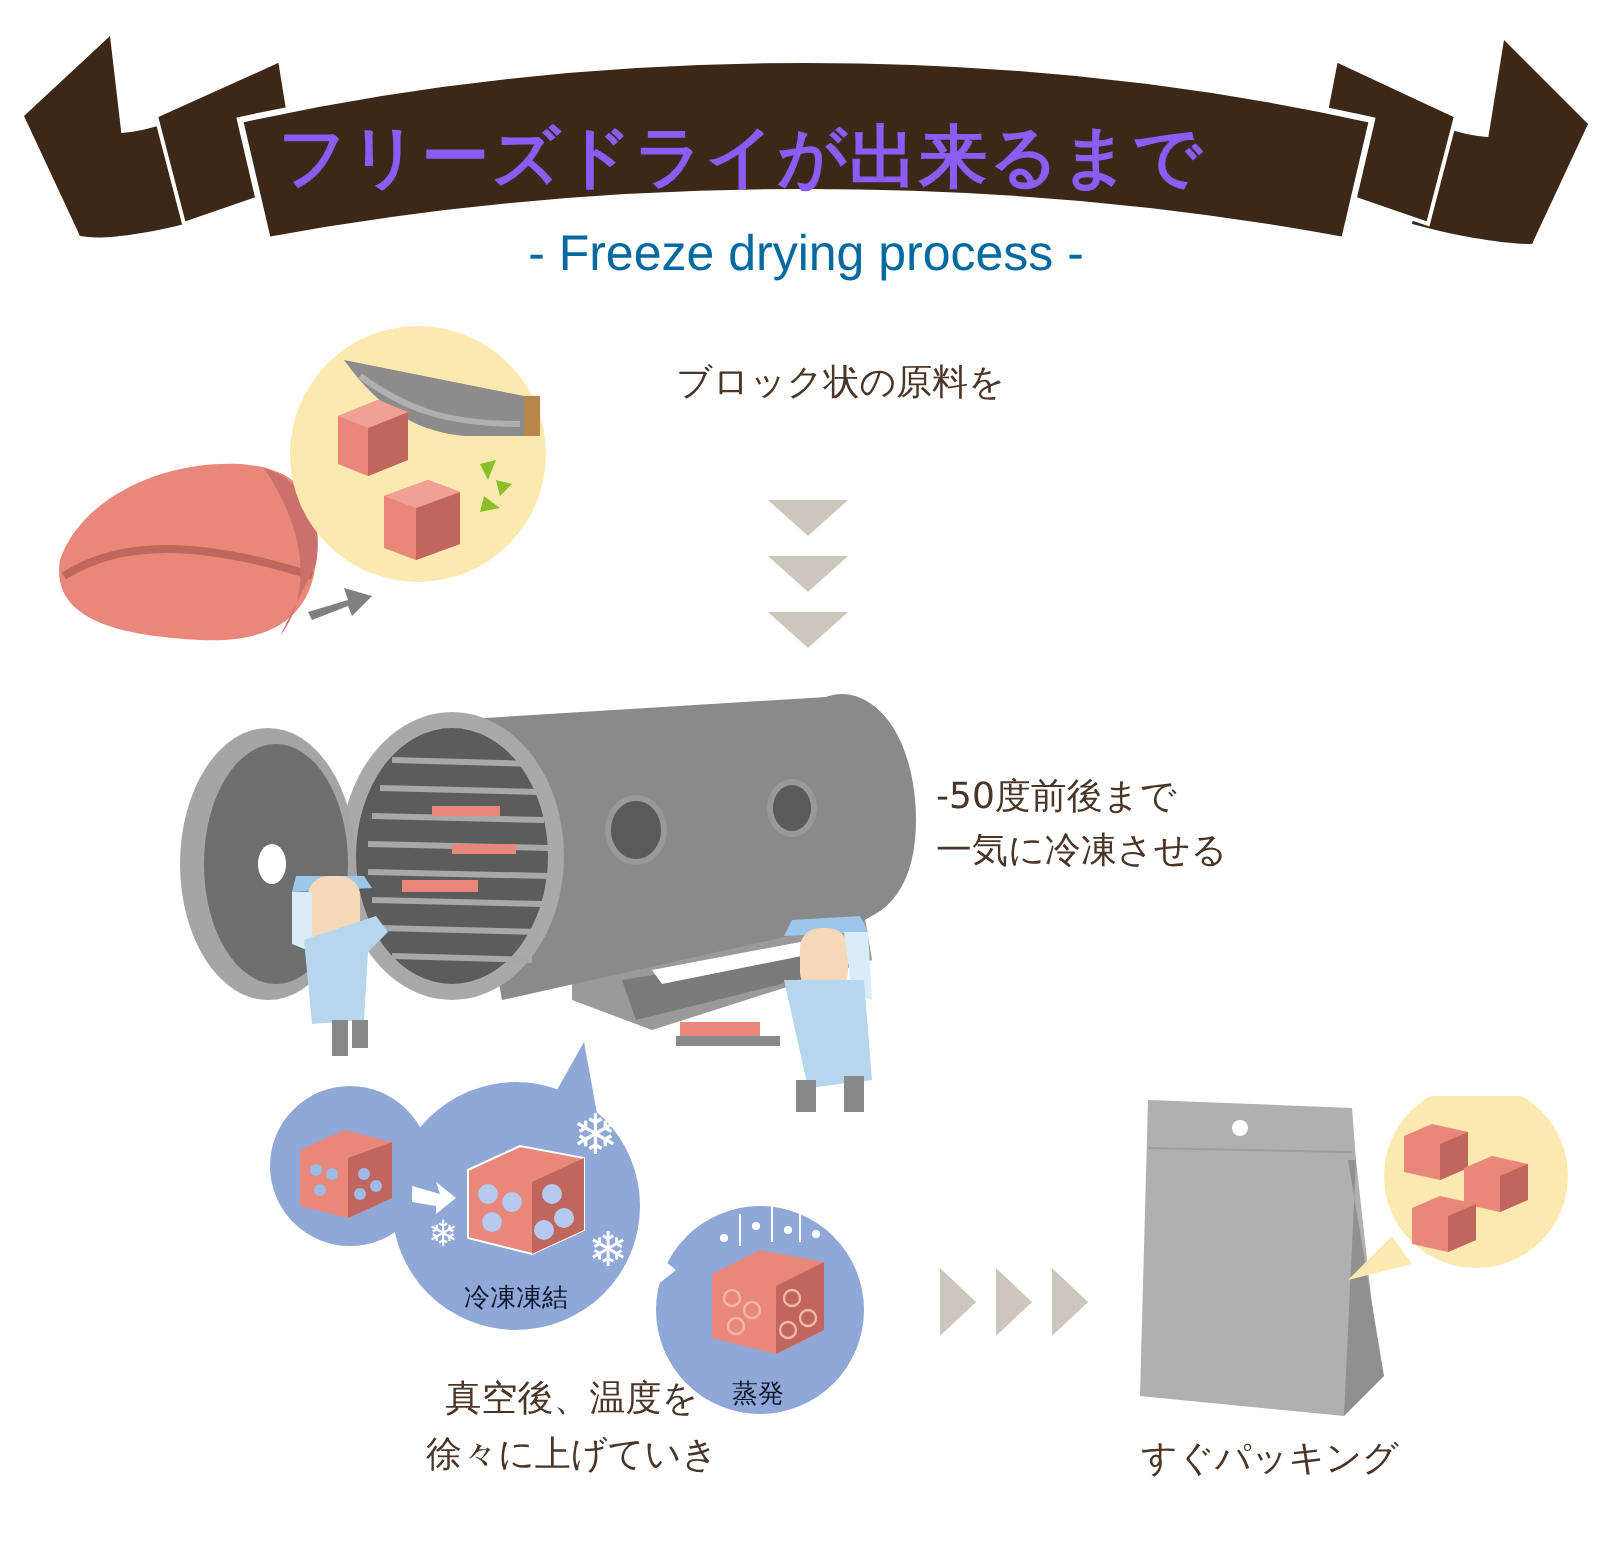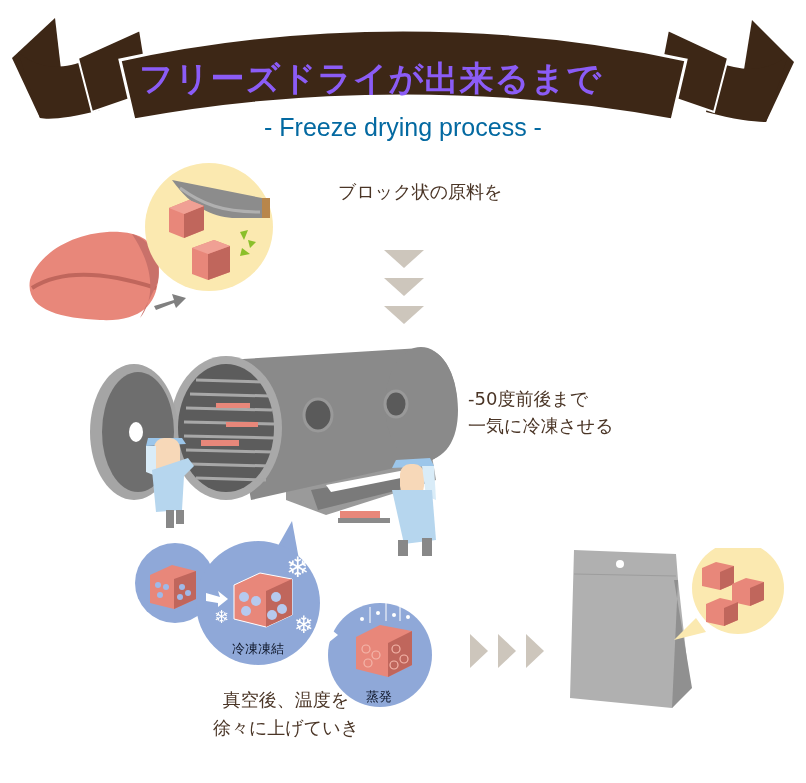--- a/index.html
+++ b/index.html
@@ -221,13 +221,14 @@
   <g>
     <path d="M166,36 L180,30 L198,34 L198,52 L184,58 L166,54 Z" fill="#e8877a"></path>
     <path d="M184,40 L198,34 L198,52 L184,58 Z" fill="#c0665c"></path>
   </g>
   <g>
     <path d="M140,56 L154,50 L172,54 L172,72 L158,78 L140,74 Z" fill="#e8877a"></path>
     <path d="M158,60 L172,54 L172,72 L158,78 Z" fill="#c0665c"></path>
   </g>
 </svg>
 <div class="abs txt step-text center" style="left:510px;width:250px;top:716px;line-height:28px;">
+  <div>すぐパッキング</div>
 </div>
 
 </body></html>

